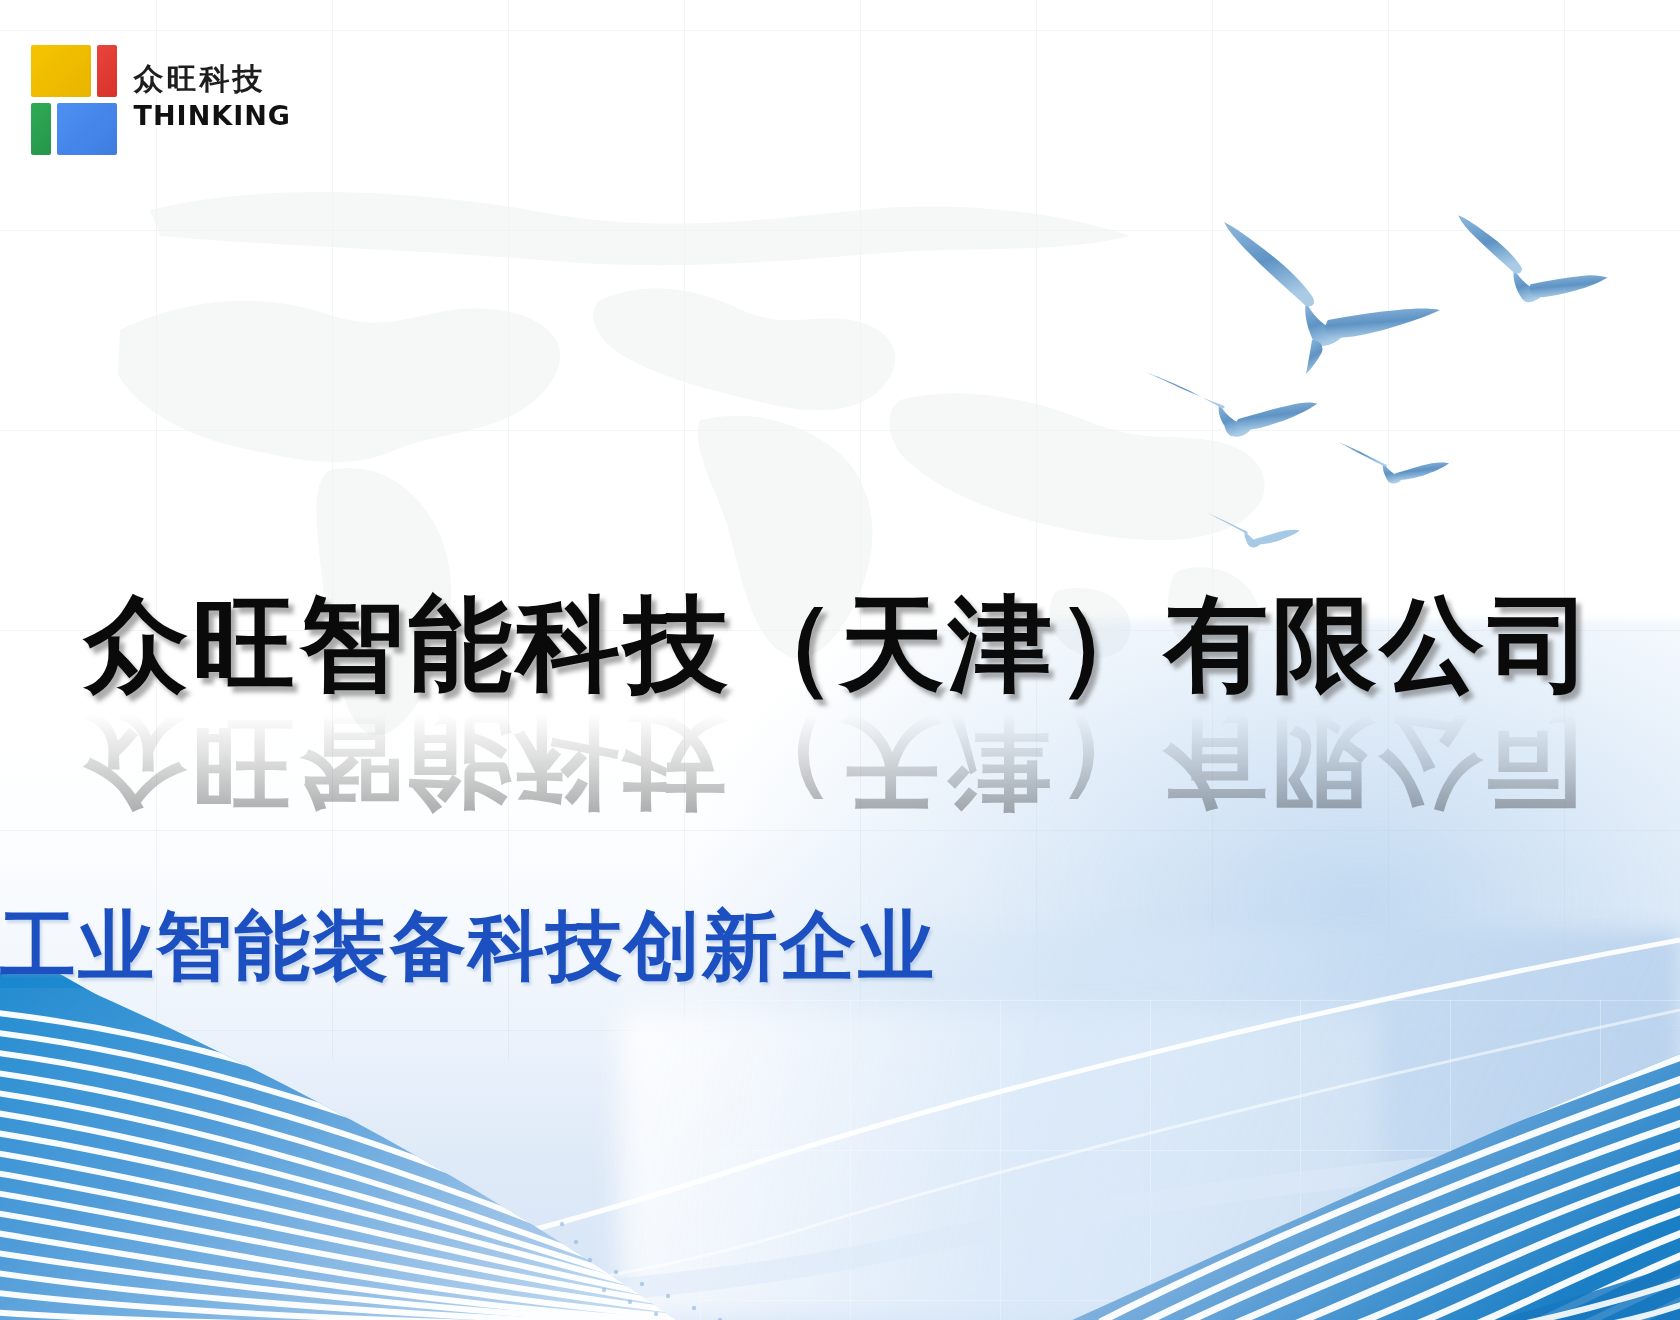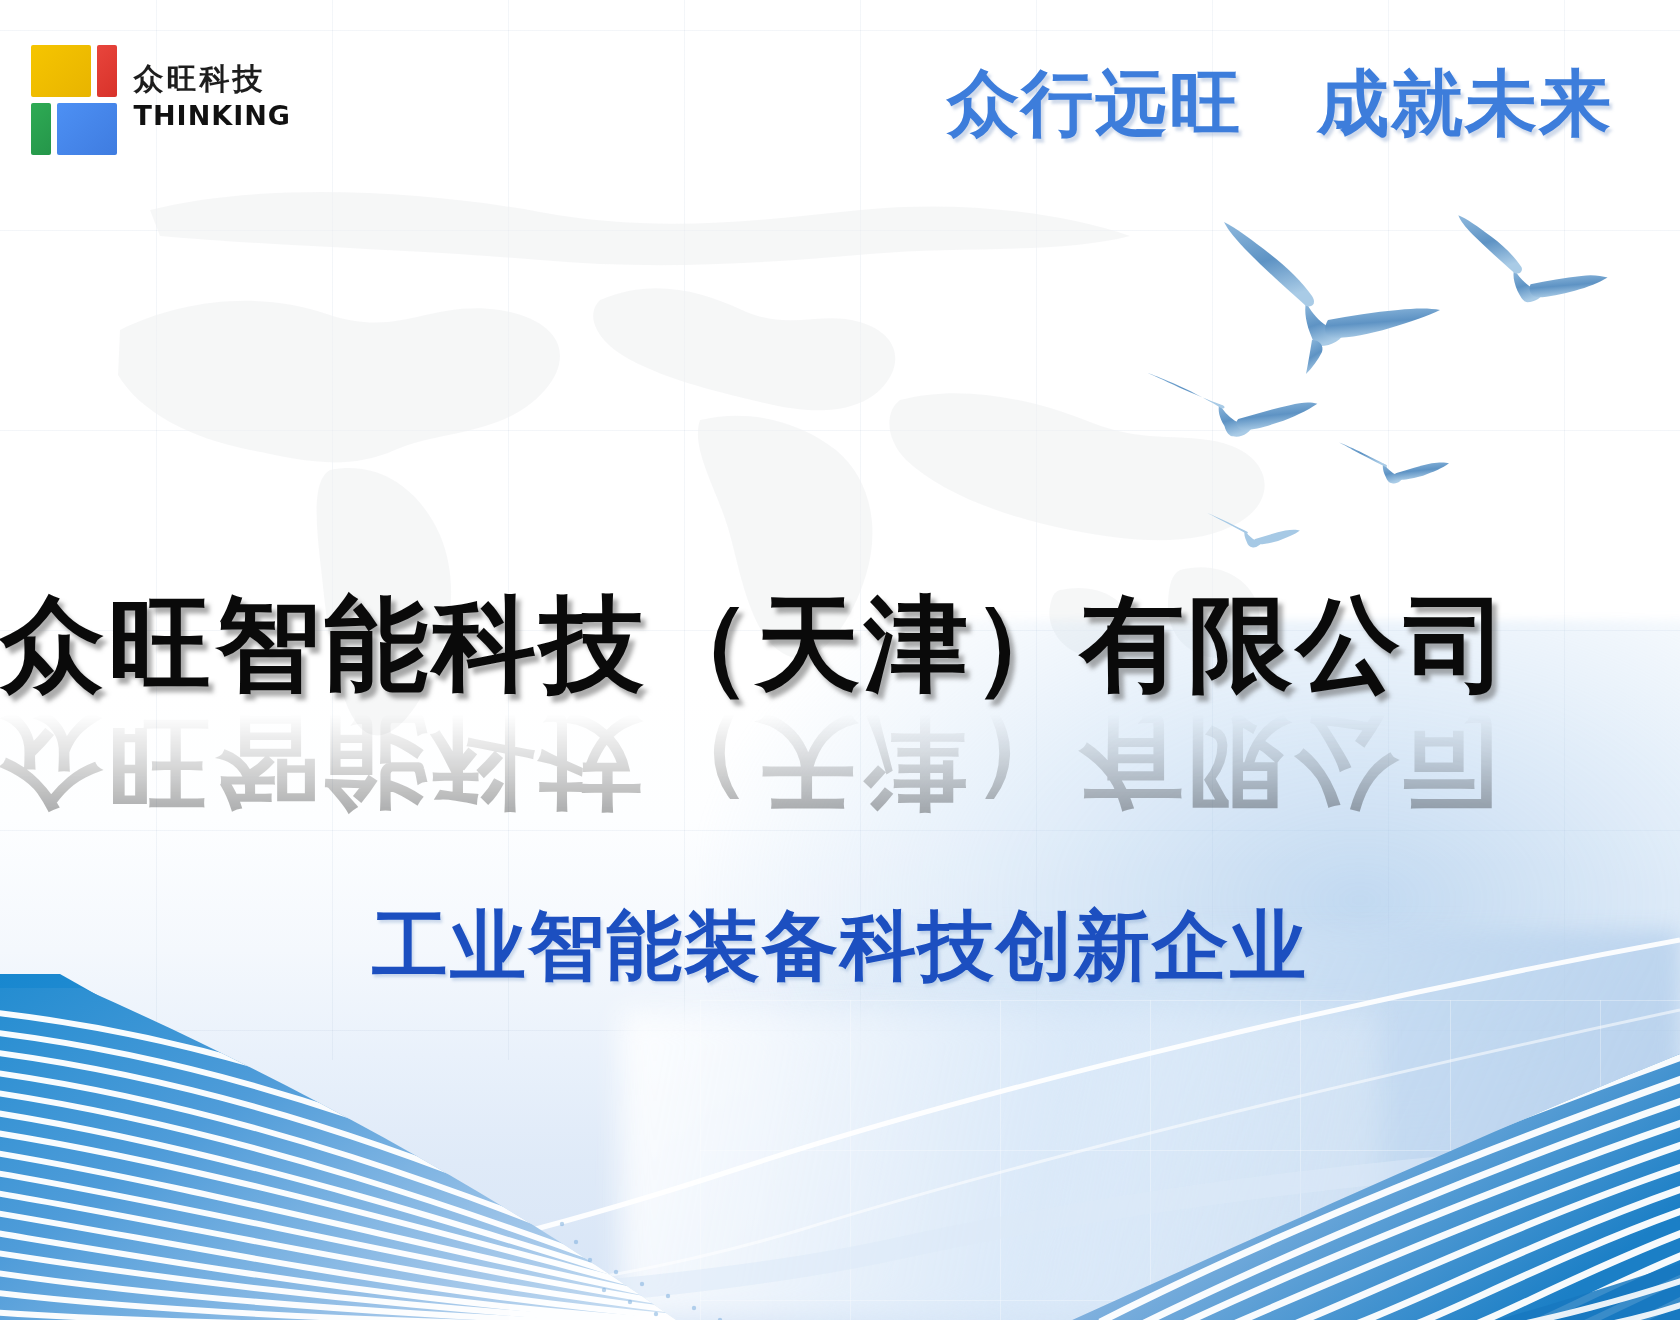--- a/index.html
+++ b/index.html
@@ -105,42 +105,41 @@
   .slogan {
     position:absolute; left:930px; top:56px; width:700px;
     text-align:center;
     font-family:"DejaVu Sans", sans-serif;
     font-size:72px; font-weight:700; color:#3d7ddb;
     letter-spacing:2px; white-space:nowrap;
     text-shadow:3px 4px 3px rgba(120,150,195,.35);
   }
 
   
-  .title-wrap { position:absolute; left:0; top:586px; width:1680px; }
+  .title-wrap { position:absolute; left:0; top:586px; width:1680px; text-align:center; }
   .title {
     font-family:"DejaVu Sans", sans-serif;
     font-size:104px; font-weight:700; color:#0a0a0a;
     letter-spacing:4px; white-space:nowrap; line-height:1.12;
     text-shadow:5px 6px 4px rgba(90,90,90,.5);
   }
   .title-reflect {
     font-family:"DejaVu Sans", sans-serif;
     font-size:104px; font-weight:700; color:#0a0a0a;
     letter-spacing:4px; white-space:nowrap; line-height:1.12;
     transform:scaleY(-1);
     margin-top:2px;
     opacity:.42;
     -webkit-mask-image:linear-gradient(to top, rgba(0,0,0,0) 8%, rgba(0,0,0,.30) 45%, rgba(0,0,0,.85) 100%);
             mask-image:linear-gradient(to top, rgba(0,0,0,0) 8%, rgba(0,0,0,.30) 45%, rgba(0,0,0,.85) 100%);
   }
 
   
   .subtitle {
     position:absolute; left:0; top:896px; width:1680px;
-    text-align:center;
     font-family:"DejaVu Sans", sans-serif;
     font-size:76px; font-weight:700; color:#1c4fc0;
     letter-spacing:2px; white-space:nowrap;
     text-shadow:2px 3px 3px rgba(110,145,195,.30);
   }
 </style>
 </head>
 <body>
 
 <div class="slide">
@@ -324,21 +323,20 @@
       <div class="mk mk-red"></div>
       <div class="mk mk-green"></div>
       <div class="mk mk-blue"></div>
     </div>
     <div class="logo-words">
       <div class="logo-cn">众旺科技</div>
       <div class="logo-en">THINKING</div>
     </div>
   </div>
 
-  <div class="slogan">众行远旺　成就未来</div>
 
   <div class="title-wrap">
     <div class="title">众旺智能科技（天津）有限公司</div>
     <div class="title-reflect">众旺智能科技（天津）有限公司</div>
   </div>
 
   <div class="subtitle">工业智能装备科技创新企业</div>
 
 </div>
 

